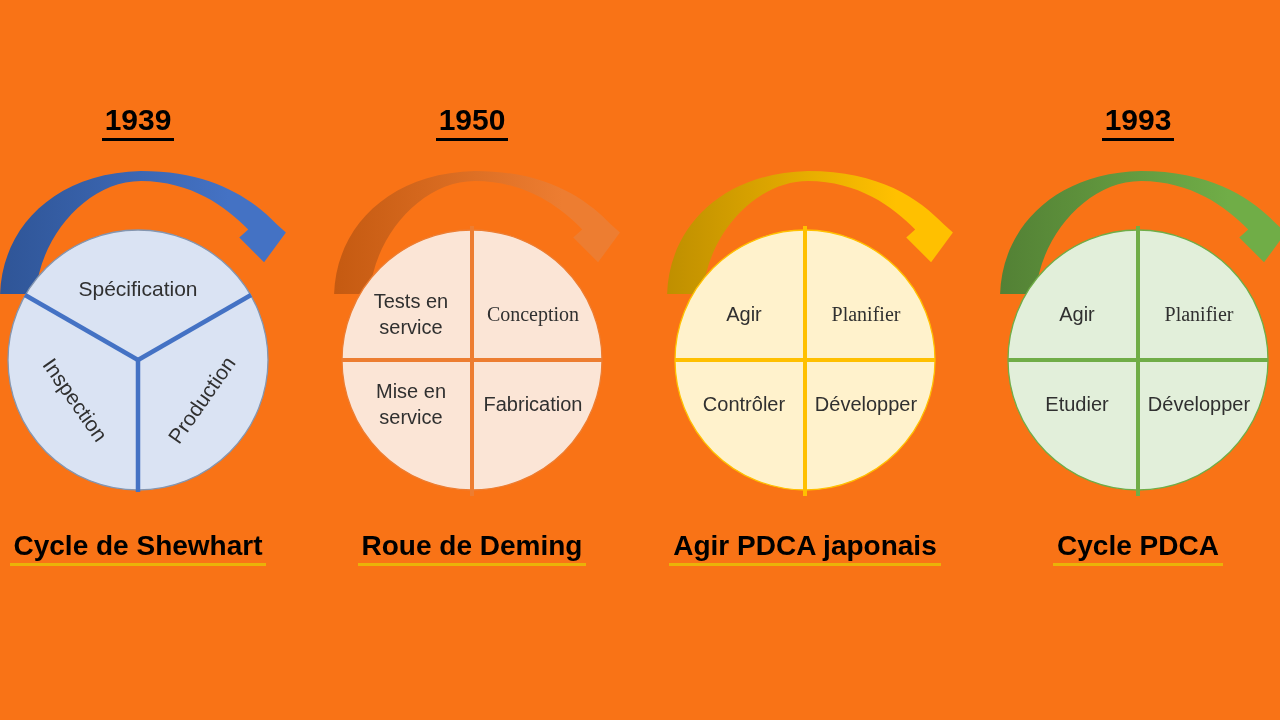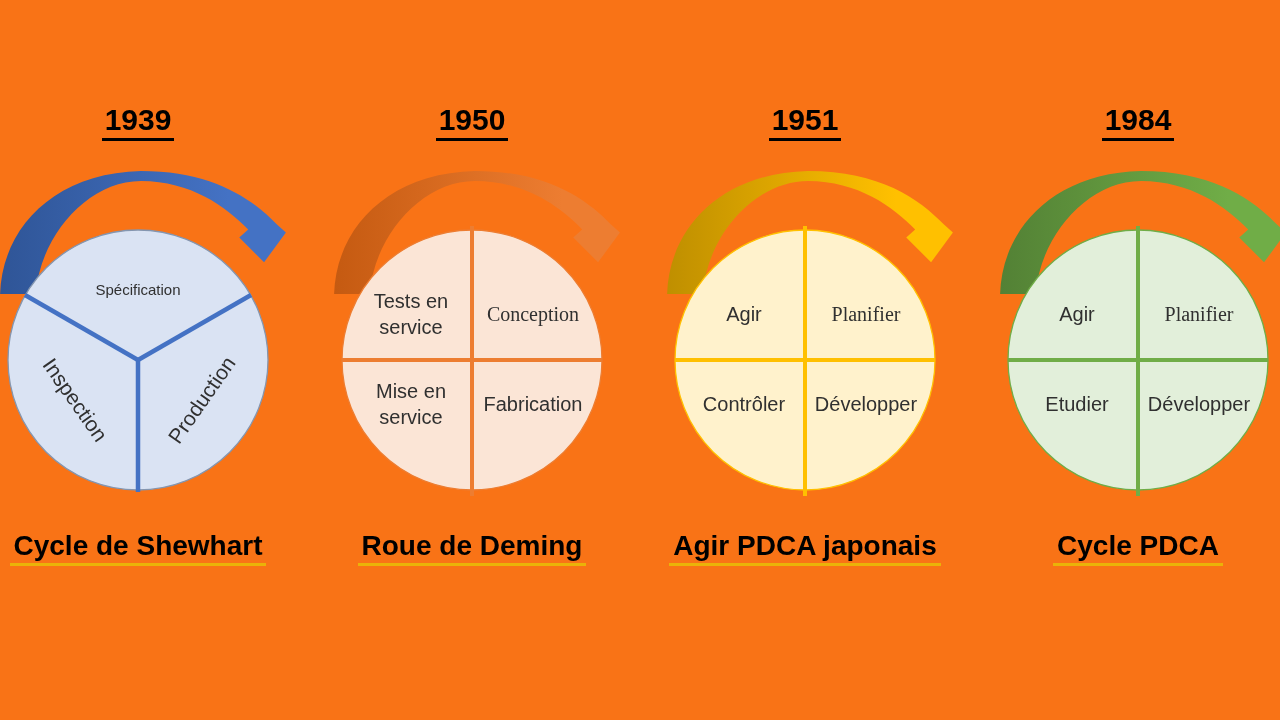--- a/index.html
+++ b/index.html
@@ -23,21 +23,21 @@
     justify-content:center;text-align:center;font-size:20px;line-height:1.32;
     color:#303030;
   }
   .q.tl{left:36px;top:287px;}
   .q.tr{left:158px;top:287px;font-family:Liberation Serif, serif;}
   .q.bl{left:36px;top:377px;}
   .q.br{left:158px;top:377px;}
   .seg-top{
     position:absolute;left:50px;top:272px;width:220px;height:34px;
     display:flex;align-items:center;justify-content:center;
-    font-size:15px;color:#303030;
+    font-size:21px;color:#303030;
   }
   .seg-rot{
     position:absolute;width:130px;height:28px;display:flex;align-items:center;
     justify-content:center;font-size:21px;color:#303030;
   }
   .seg-left{left:32px;top:386px;transform:rotate(55deg);}
   .seg-right{left:159px;top:386px;transform:rotate(-55deg);}
   .ctitle{
     position:absolute;top:530px;left:0;width:100%;text-align:center;
     font-size:28px;font-weight:bold;color:#000;
@@ -91,21 +91,20 @@
       <line class="div" x1="4" y1="135" x2="264" y2="135"></line>
     </svg>
     <div class="q tl">Tests en service</div>
     <div class="q tr">Conception</div>
     <div class="q bl">Mise en service</div>
     <div class="q br">Fabrication</div>
     <div class="ctitle"><span>Roue de Deming</span></div>
   </section>
 
   <section class="panel" style="left: 645px; --arrow-tail: #bf8f00; --arrow-head: #ffc000; --circle-fill: #fff2cc; --circle-outline: #ffc000; --divider: #ffc000;">
-    <div class="year"><span>1951</span></div>
     <svg class="arrow" viewBox="0 0 296 132">
       <defs>
         <linearGradient id="grad-p2" x1="0" y1="0" x2="1" y2="0">
           <stop offset="0" class="stop-tail"></stop>
             <stop offset="0.8" class="stop-head"></stop>
         </linearGradient>
       </defs>
       <path d="M 4 128 C 6 62 58 6 146 4 C 218 4 258 32 283 58 L 292 66 L 270 96 L 245 71 L 254 63 C 232 40 196 14 146 14 C 92 14 44 70 40 128 Z" fill="url(#grad-p2)"></path>
     </svg>
     <svg class="wheel" viewBox="0 0 268 272">
@@ -114,21 +113,21 @@
       <line class="div" x1="4" y1="135" x2="264" y2="135"></line>
     </svg>
     <div class="q tl">Agir</div>
     <div class="q tr">Planifier</div>
     <div class="q bl">Contrôler</div>
     <div class="q br">Développer</div>
     <div class="ctitle"><span>Agir PDCA japonais</span></div>
   </section>
 
   <section class="panel" style="left: 978px; --arrow-tail: #538135; --arrow-head: #70ad47; --circle-fill: #e2efda; --circle-outline: #70ad47; --divider: #70ad47;">
-    <div class="year"><span>1984</span></div>
+    <div class="year"><span>1993</span></div>
     <svg class="arrow" viewBox="0 0 296 132">
       <defs>
         <linearGradient id="grad-p3" x1="0" y1="0" x2="1" y2="0">
           <stop offset="0" class="stop-tail"></stop>
             <stop offset="0.8" class="stop-head"></stop>
         </linearGradient>
       </defs>
       <path d="M 4 128 C 6 62 58 6 146 4 C 218 4 258 32 283 58 L 292 66 L 270 96 L 245 71 L 254 63 C 232 40 196 14 146 14 C 92 14 44 70 40 128 Z" fill="url(#grad-p3)"></path>
     </svg>
     <svg class="wheel" viewBox="0 0 268 272">

